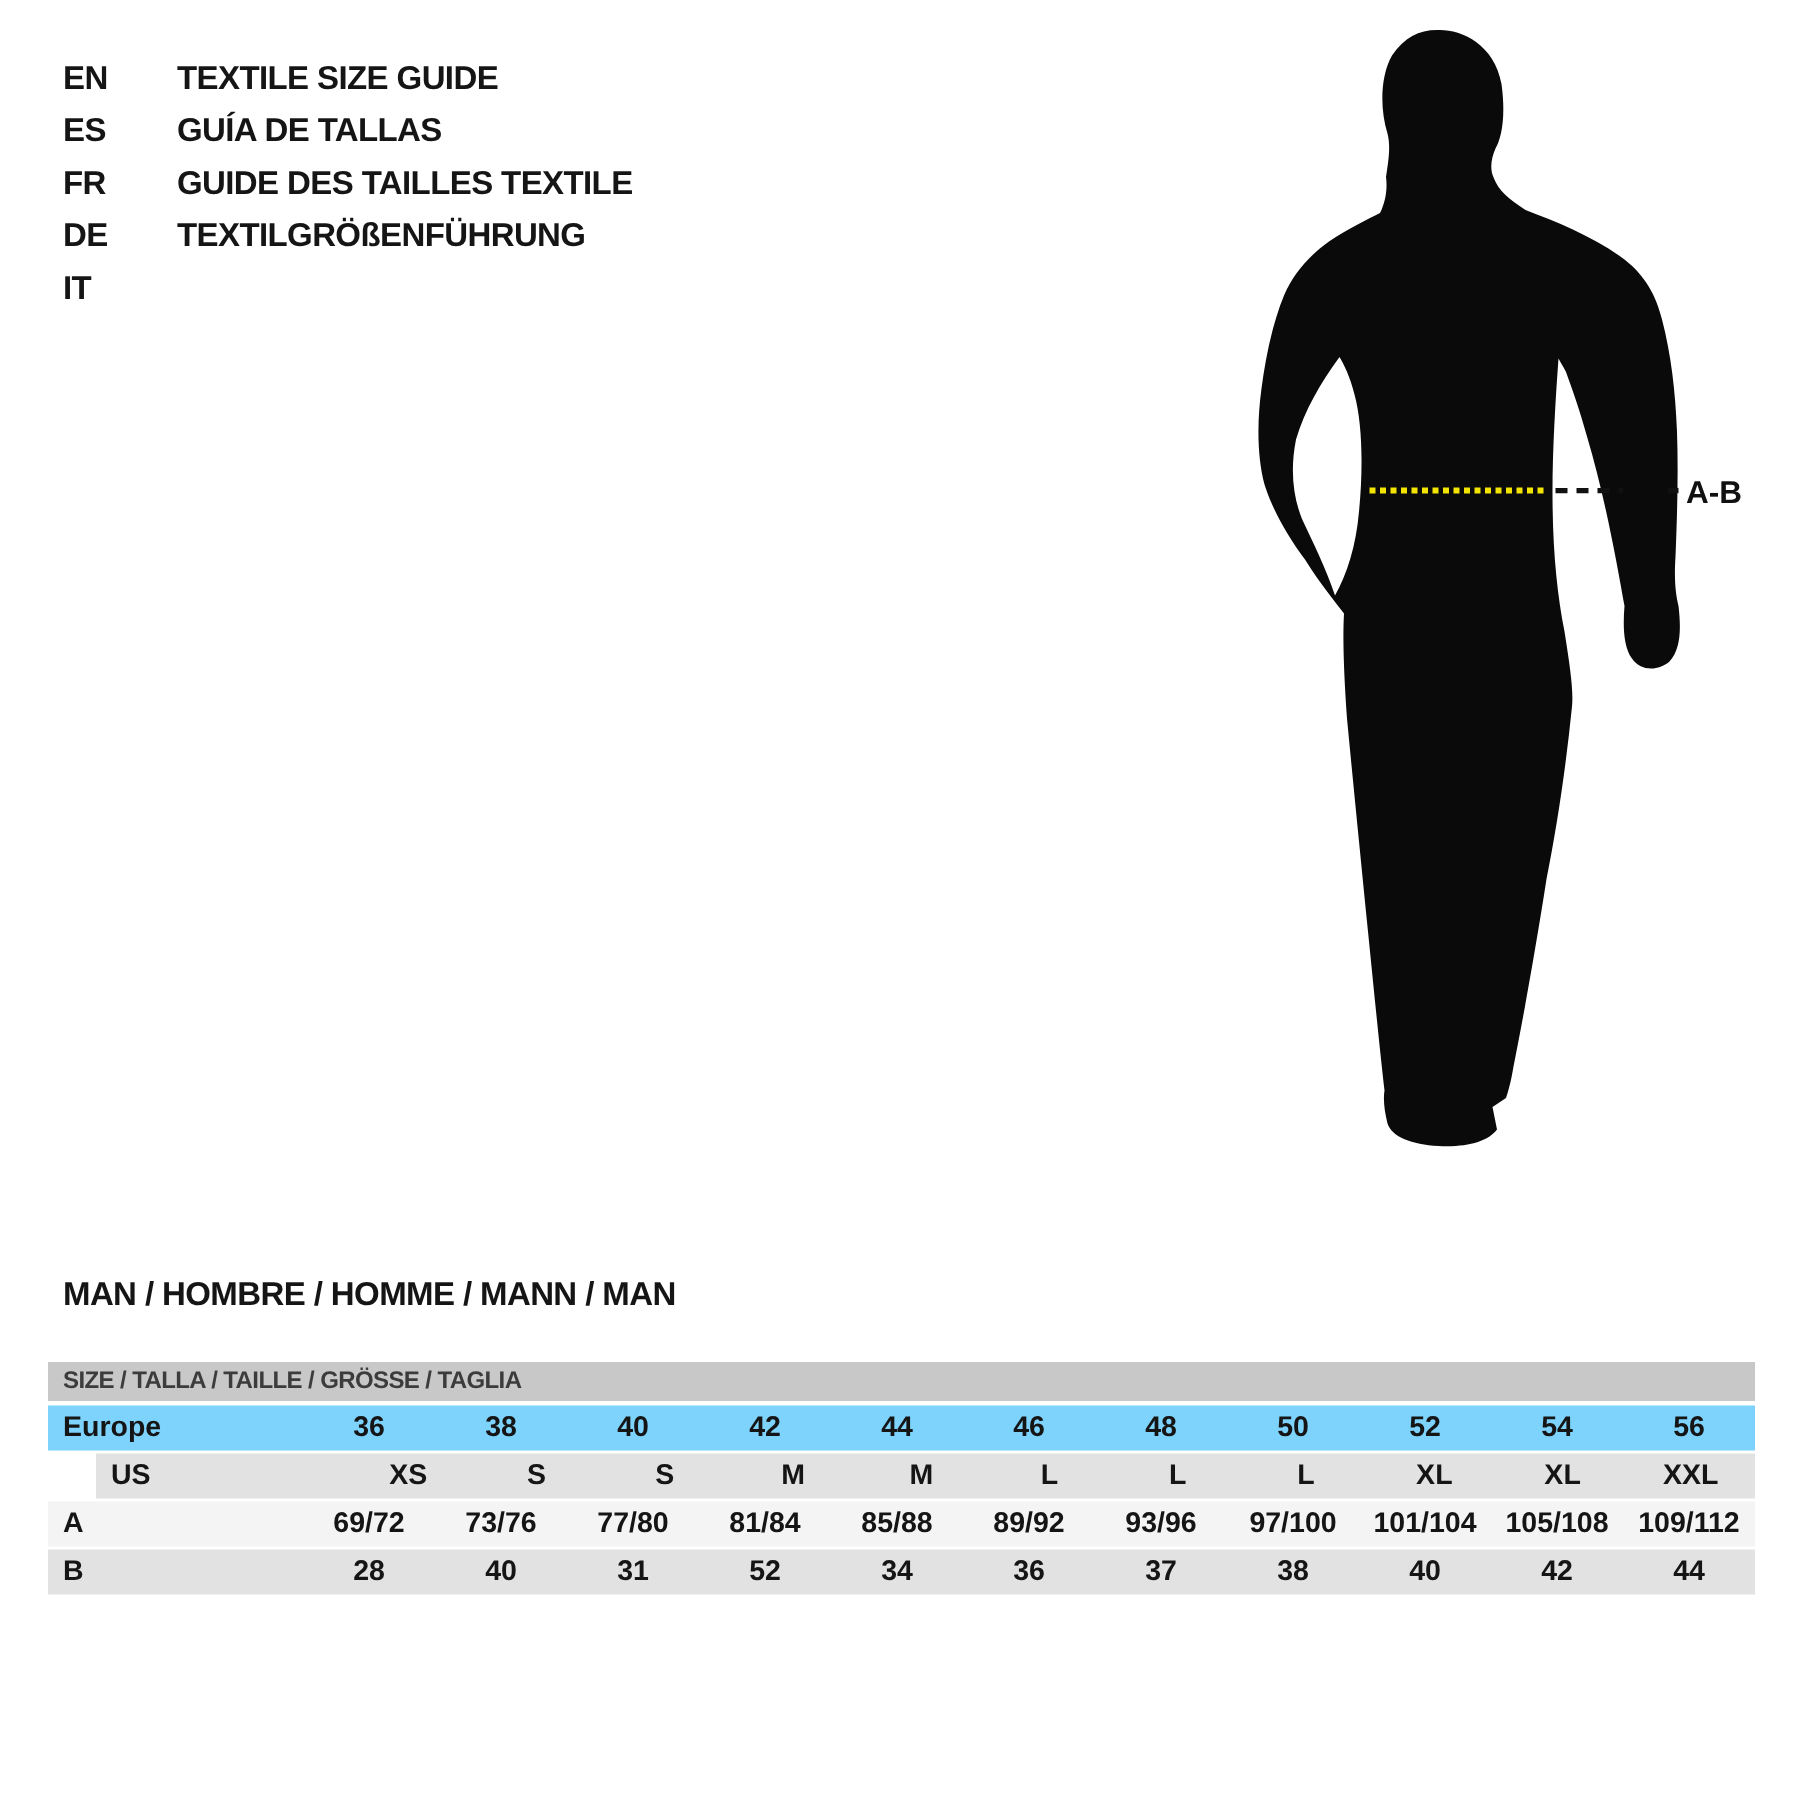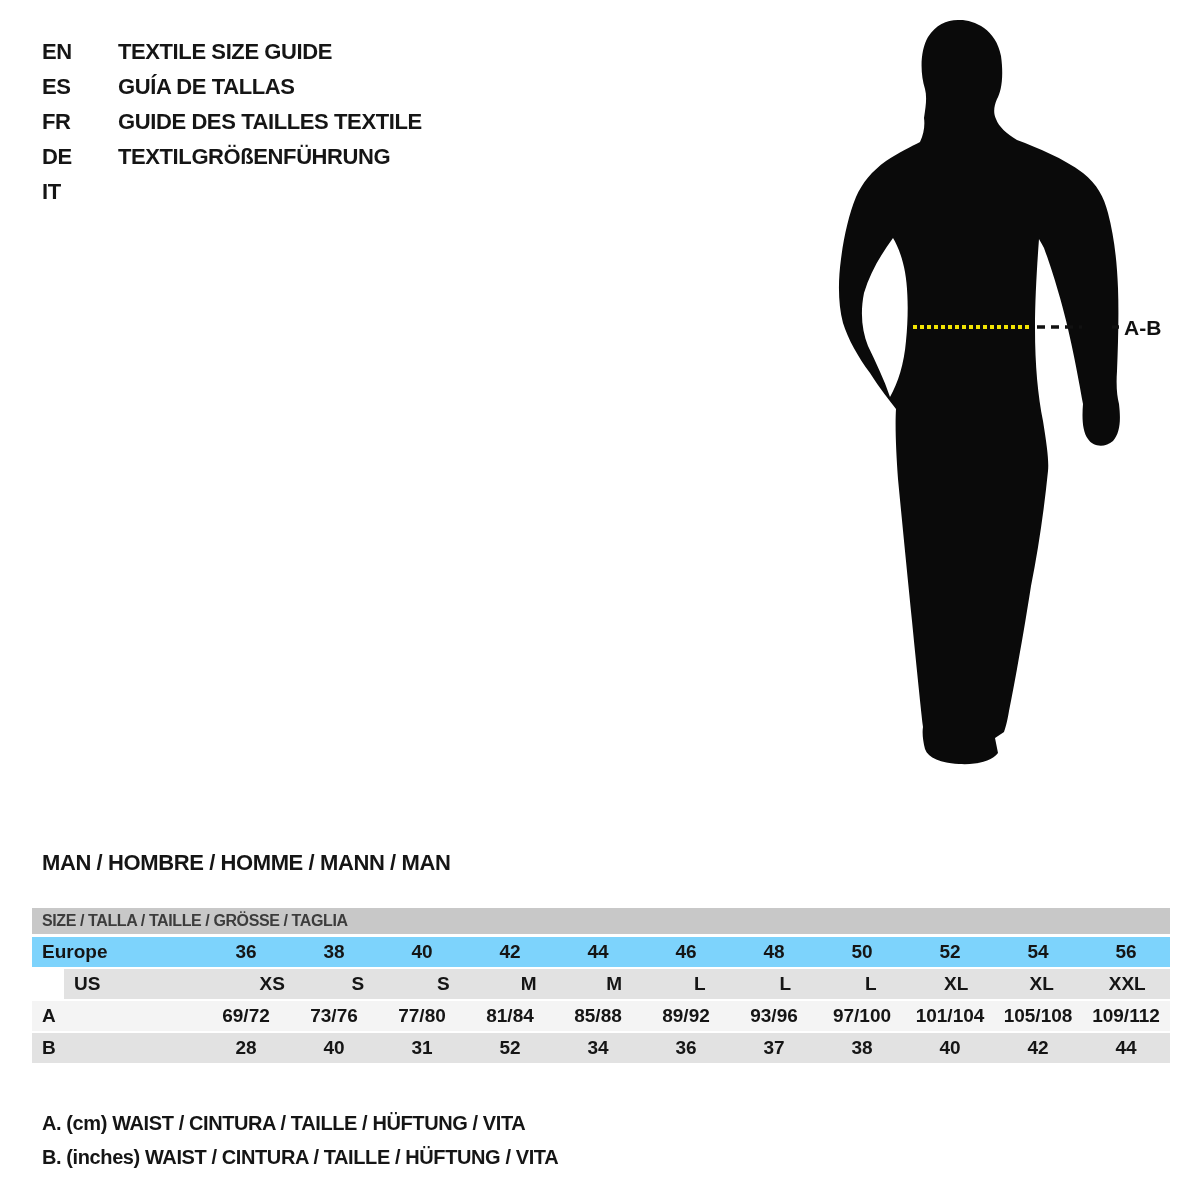--- a/index.html
+++ b/index.html
@@ -171,18 +171,14 @@
           <div class="t-cell">36</div>
           <div class="t-cell">37</div>
           <div class="t-cell">38</div>
           <div class="t-cell">40</div>
           <div class="t-cell">42</div>
           <div class="t-cell">44</div>
         </div>
       </div>
   </div>
 
-  <div class="footnotes">
-    <div>A. (cm) WAIST / CINTURA / TAILLE / HÜFTUNG / VITA</div>
-    <div>B. (inches) WAIST / CINTURA / TAILLE / HÜFTUNG / VITA</div>
-  </div>
 
 </div>
 
 </body></html>

